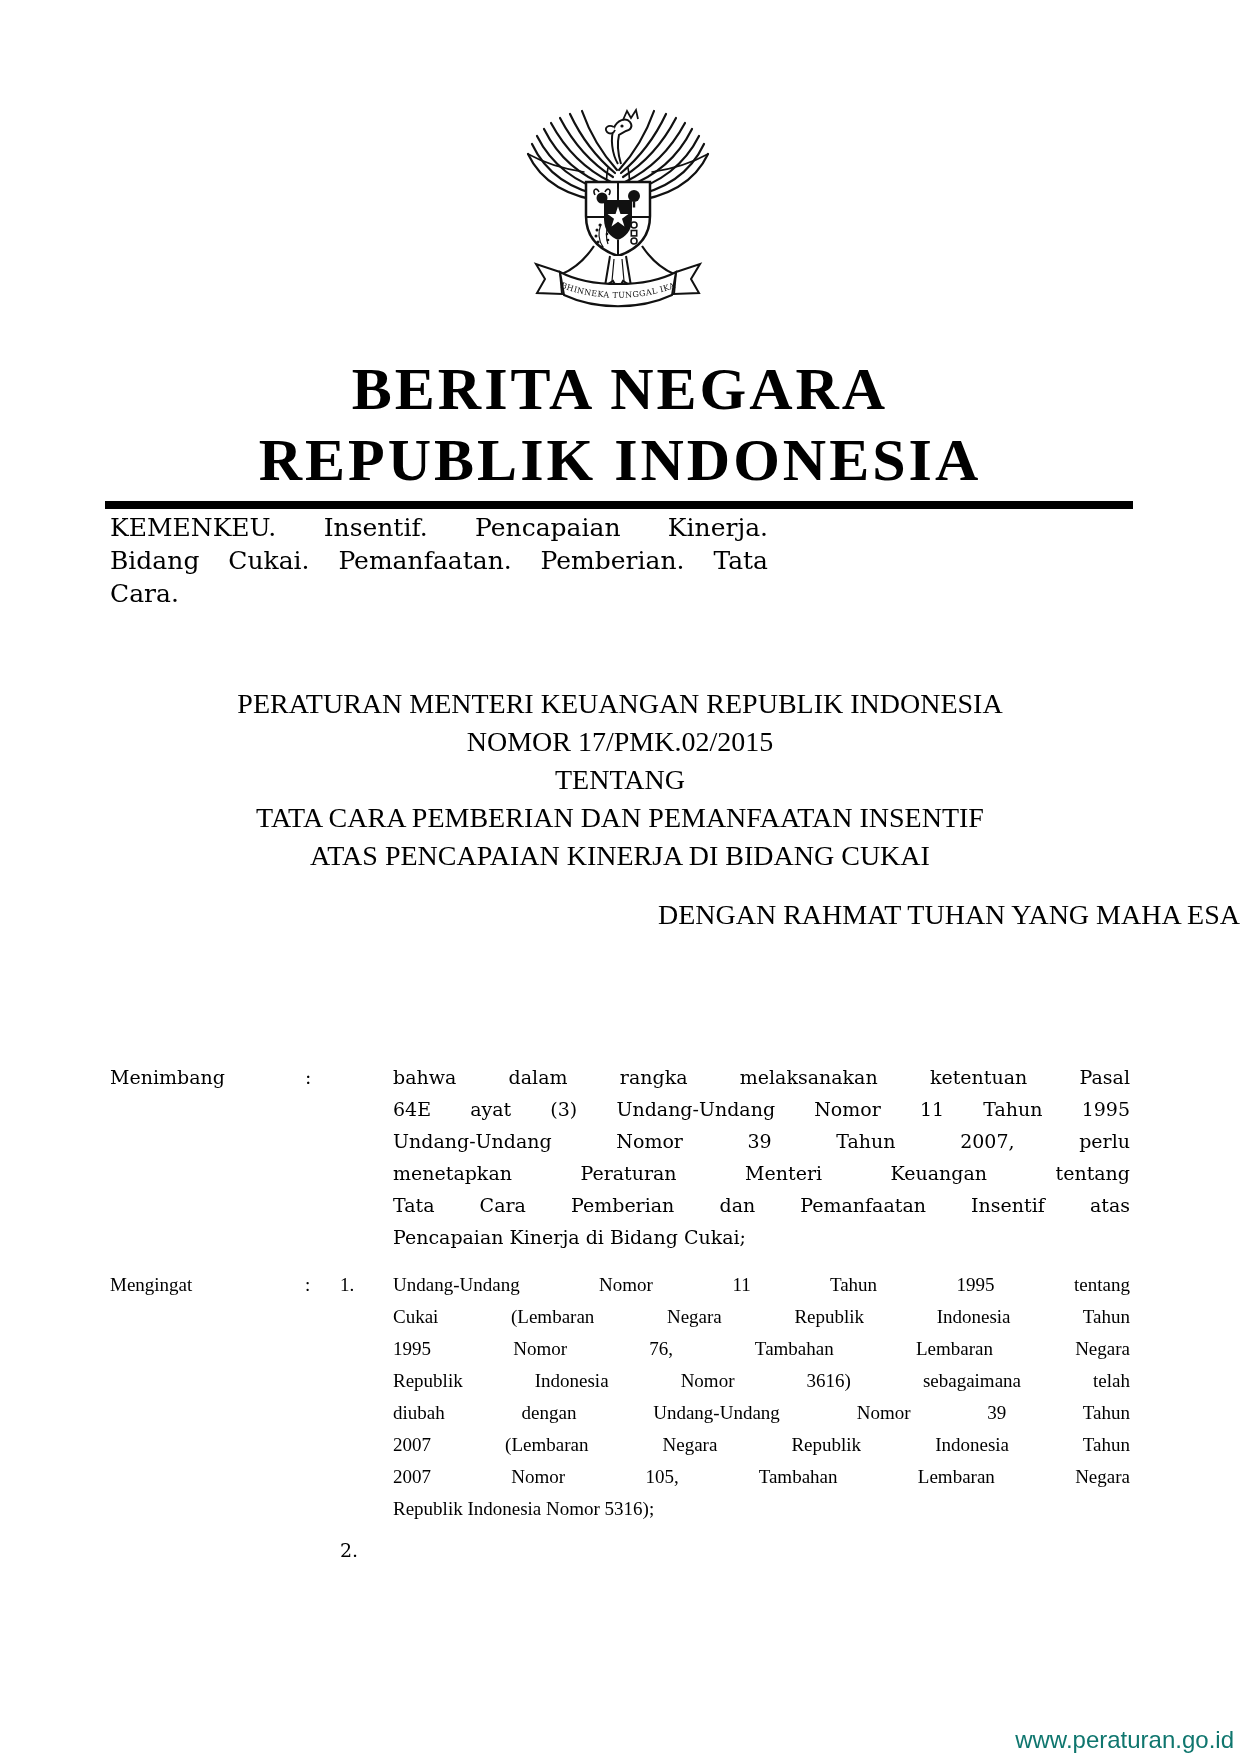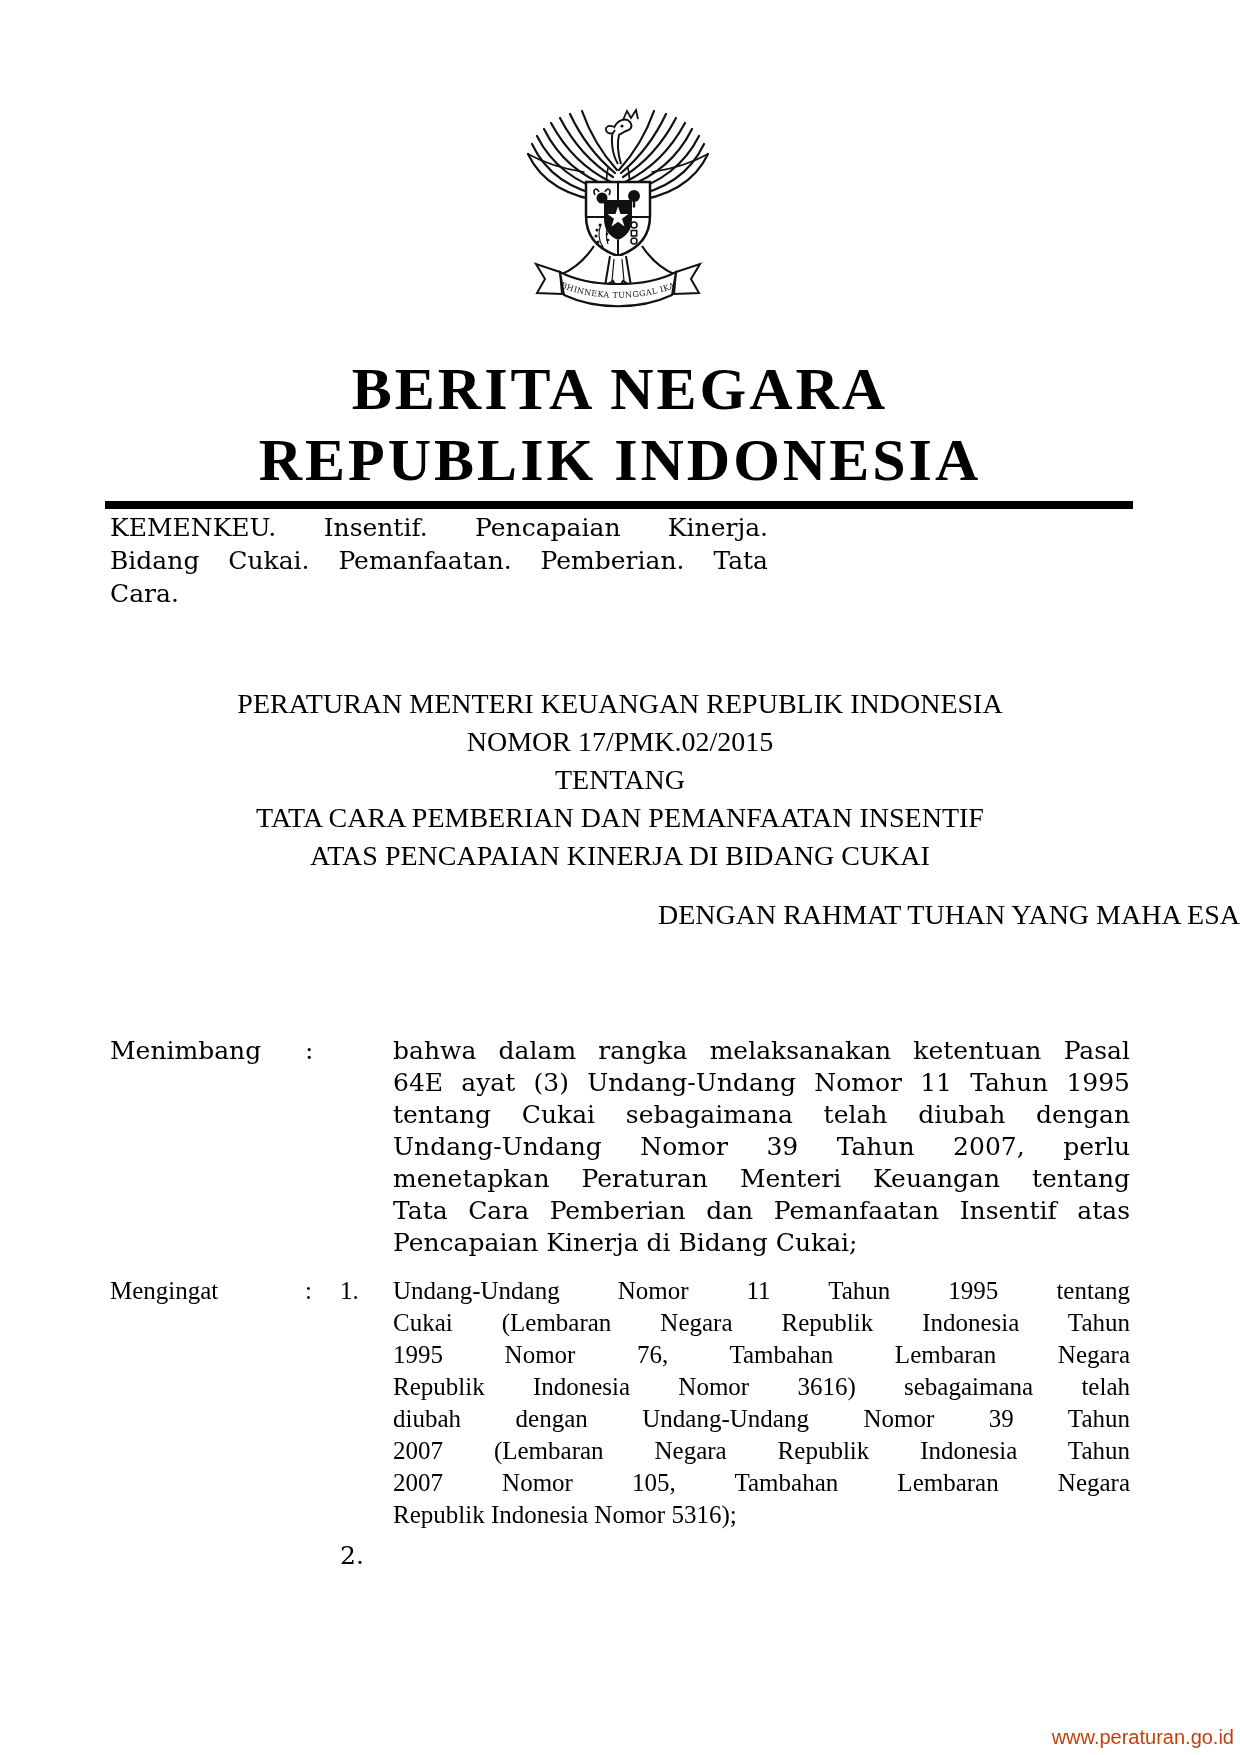--- a/index.html
+++ b/index.html
@@ -78,23 +78,23 @@
     text-align: right;
     font-family: "Liberation Serif", serif;
     font-size: 28px;
     line-height: 43px;
   }
 
   
   .clauses {
     position: absolute;
     left: 110px;
-    top: 1035px;
+    top: 1061px;
     width: 1020px;
-    font-size: 25px;
+    font-size: 19px;
     line-height: 32px;
   }
   .clause-row { display: flex; align-items: flex-start; }
   .clause-label { width: 195px; }
   .clause-colon-wide { width: 88px; }
   .clause-colon-narrow { width: 35px; }
   .item-number { width: 53px; }
   .hang-spacer { width: 230px; }
   .clause-body { width: 737px; }
   .row-mengingat { margin-top: 16px; font-family: Liberation Serif, serif; }
@@ -103,22 +103,22 @@
   
   .tline { text-align: justify; text-align-last: justify; }
   .tline-end { text-align-last: left; }
 
   
   .footer-url {
     position: absolute;
     top: 1726px;
     right: 6px;
     font-family: "Liberation Sans", sans-serif;
-    font-size: 20px;
-    color: #c2410c;
+    font-size: 24px;
+    color: #0f766e;
   }
 </style>
 </head>
 <body>
 
 <div class="page">
 
   <svg class="emblem" viewBox="0 0 196 212">
     <g id="wingL" stroke="#111" stroke-width="2.2" fill="none" stroke-linecap="round">
       <path d="M88,104 C52,100 22,86 8,56"></path>
@@ -205,21 +205,20 @@
   </div>
 
   <div class="clauses">
 
     <div class="clause-row">
       <div class="clause-label">Menimbang</div>
       <div class="clause-colon-wide">:</div>
       <div class="clause-body">
           <div class="tline">bahwa dalam rangka melaksanakan ketentuan Pasal</div>
           <div class="tline">64E ayat (3) Undang-Undang Nomor 11 Tahun 1995</div>
-          <div class="tline">tentang Cukai sebagaimana telah diubah dengan</div>
           <div class="tline">Undang-Undang Nomor 39 Tahun 2007, perlu</div>
           <div class="tline">menetapkan Peraturan Menteri Keuangan tentang</div>
           <div class="tline">Tata Cara Pemberian dan Pemanfaatan Insentif atas</div>
           <div class="tline tline-end">Pencapaian Kinerja di Bidang Cukai;</div>
         </div>
     </div>
 
     <div class="clause-row row-mengingat">
       <div class="clause-label">Mengingat</div>
       <div class="clause-colon-narrow">:</div>

